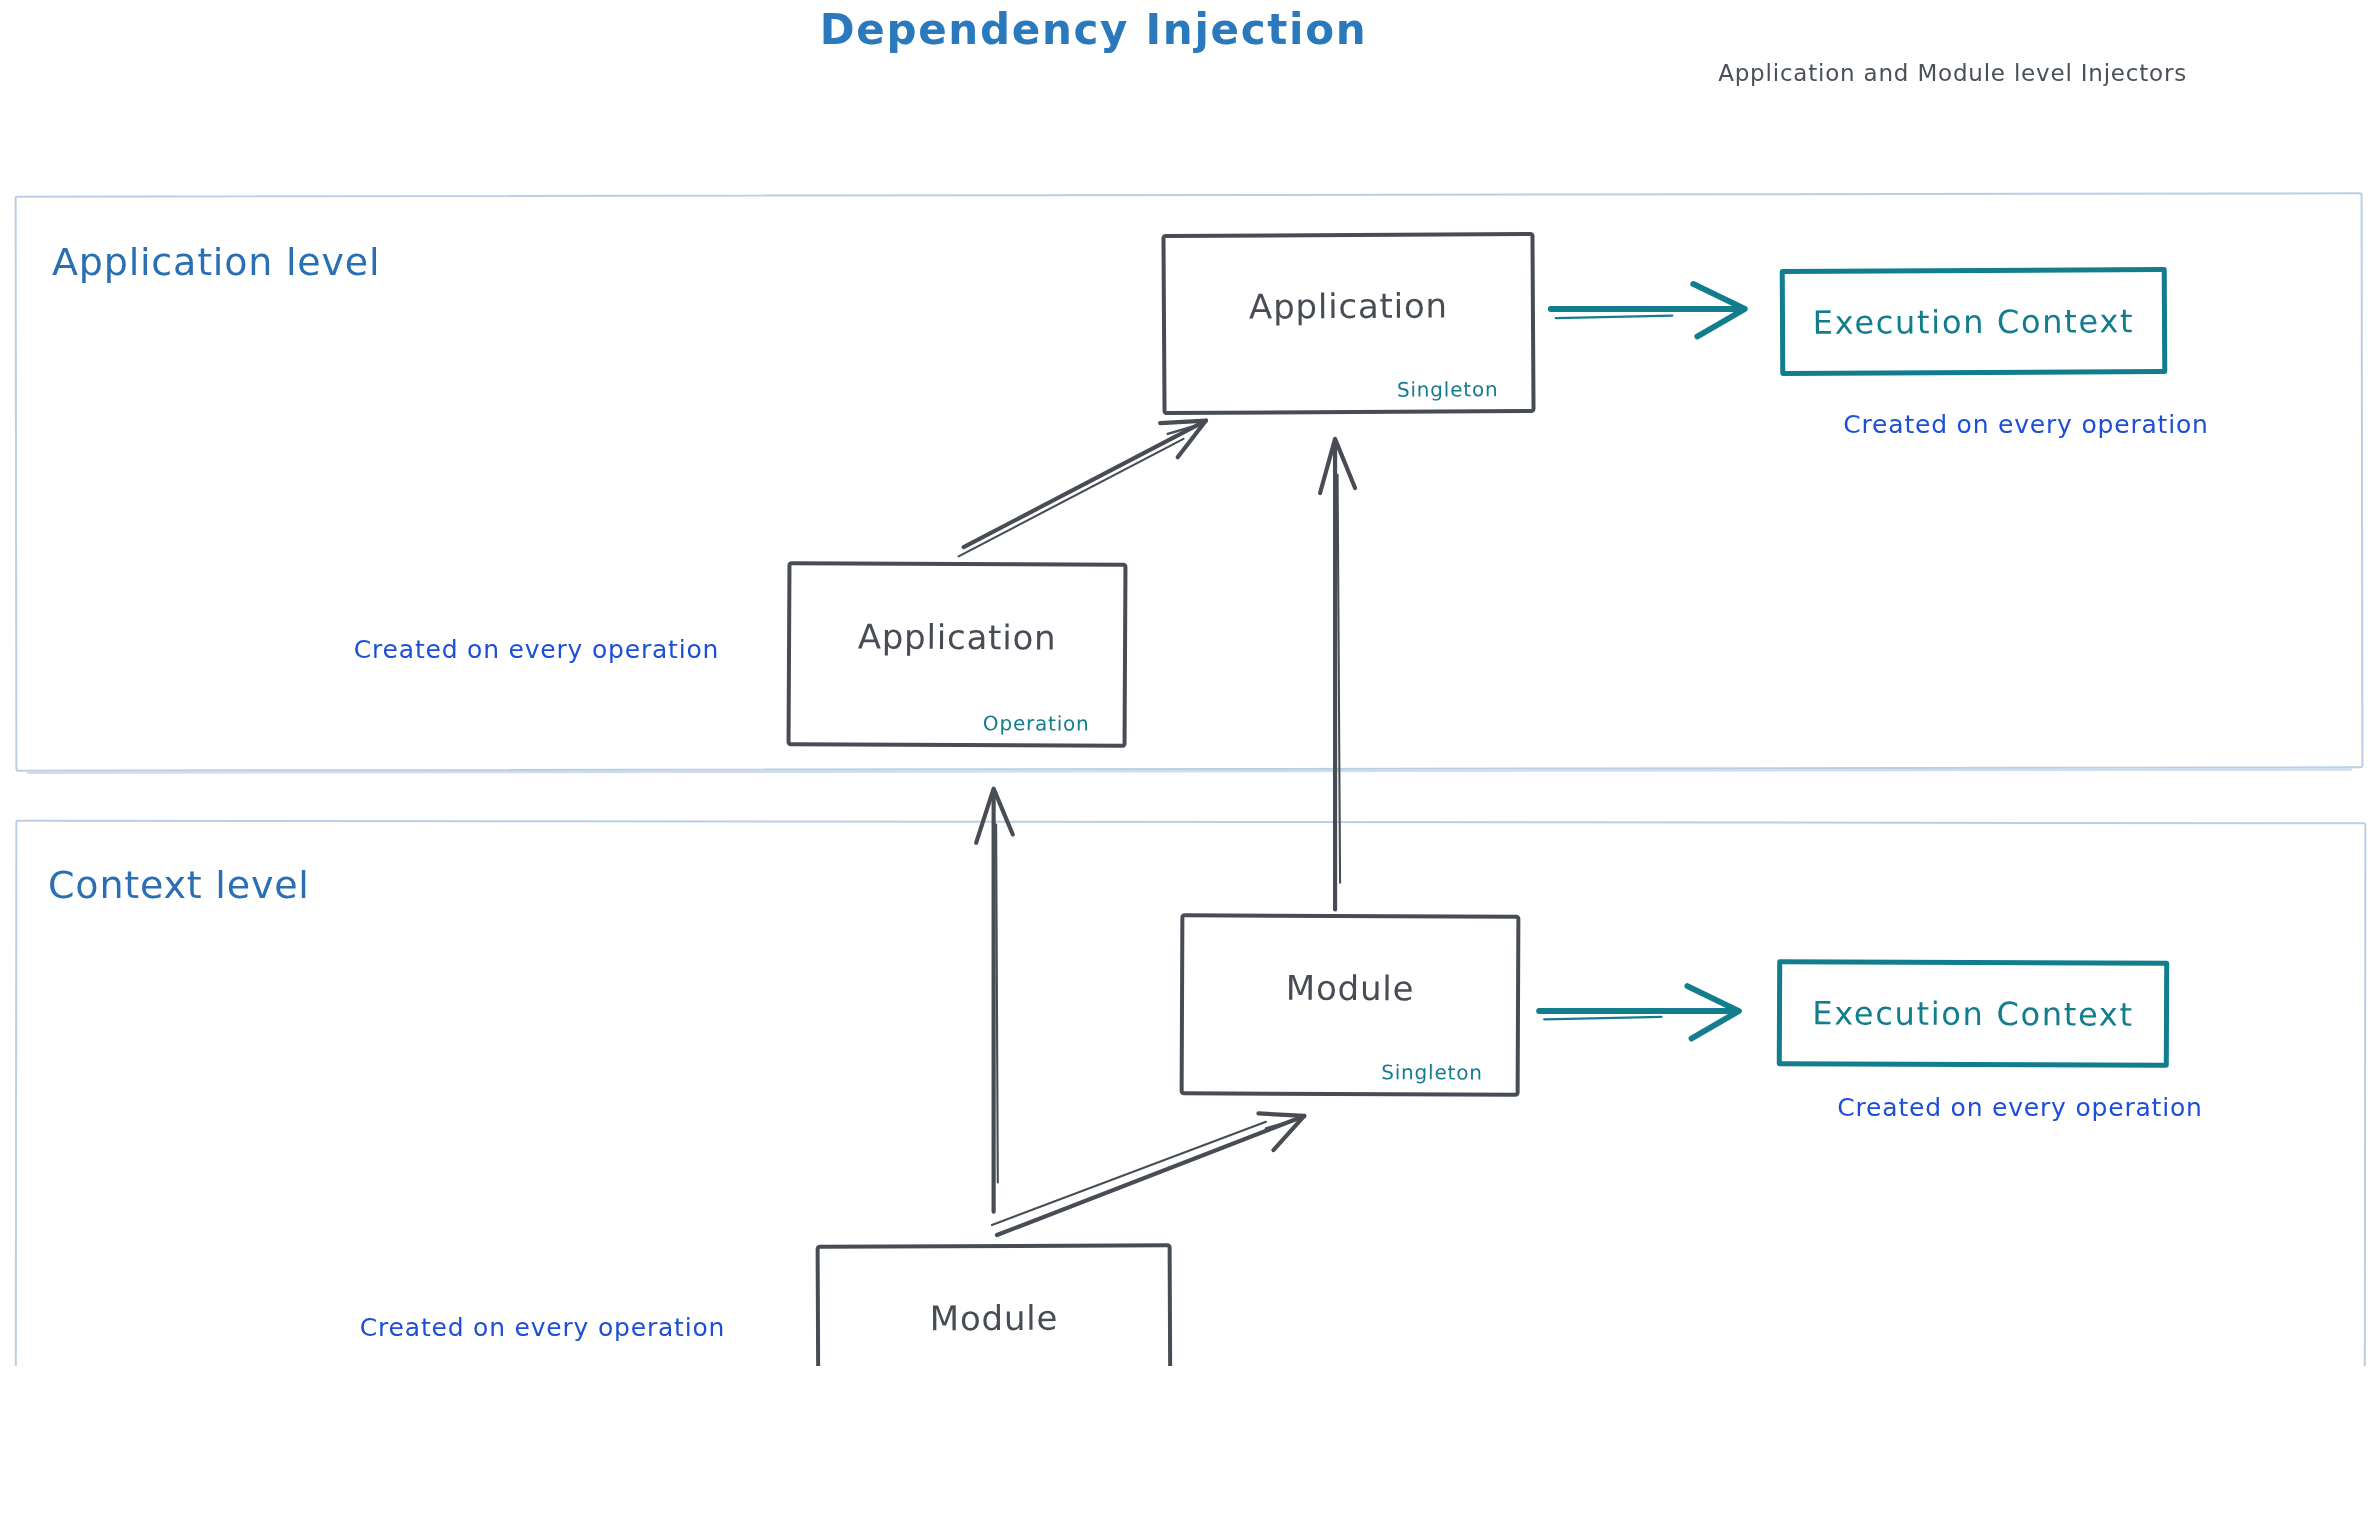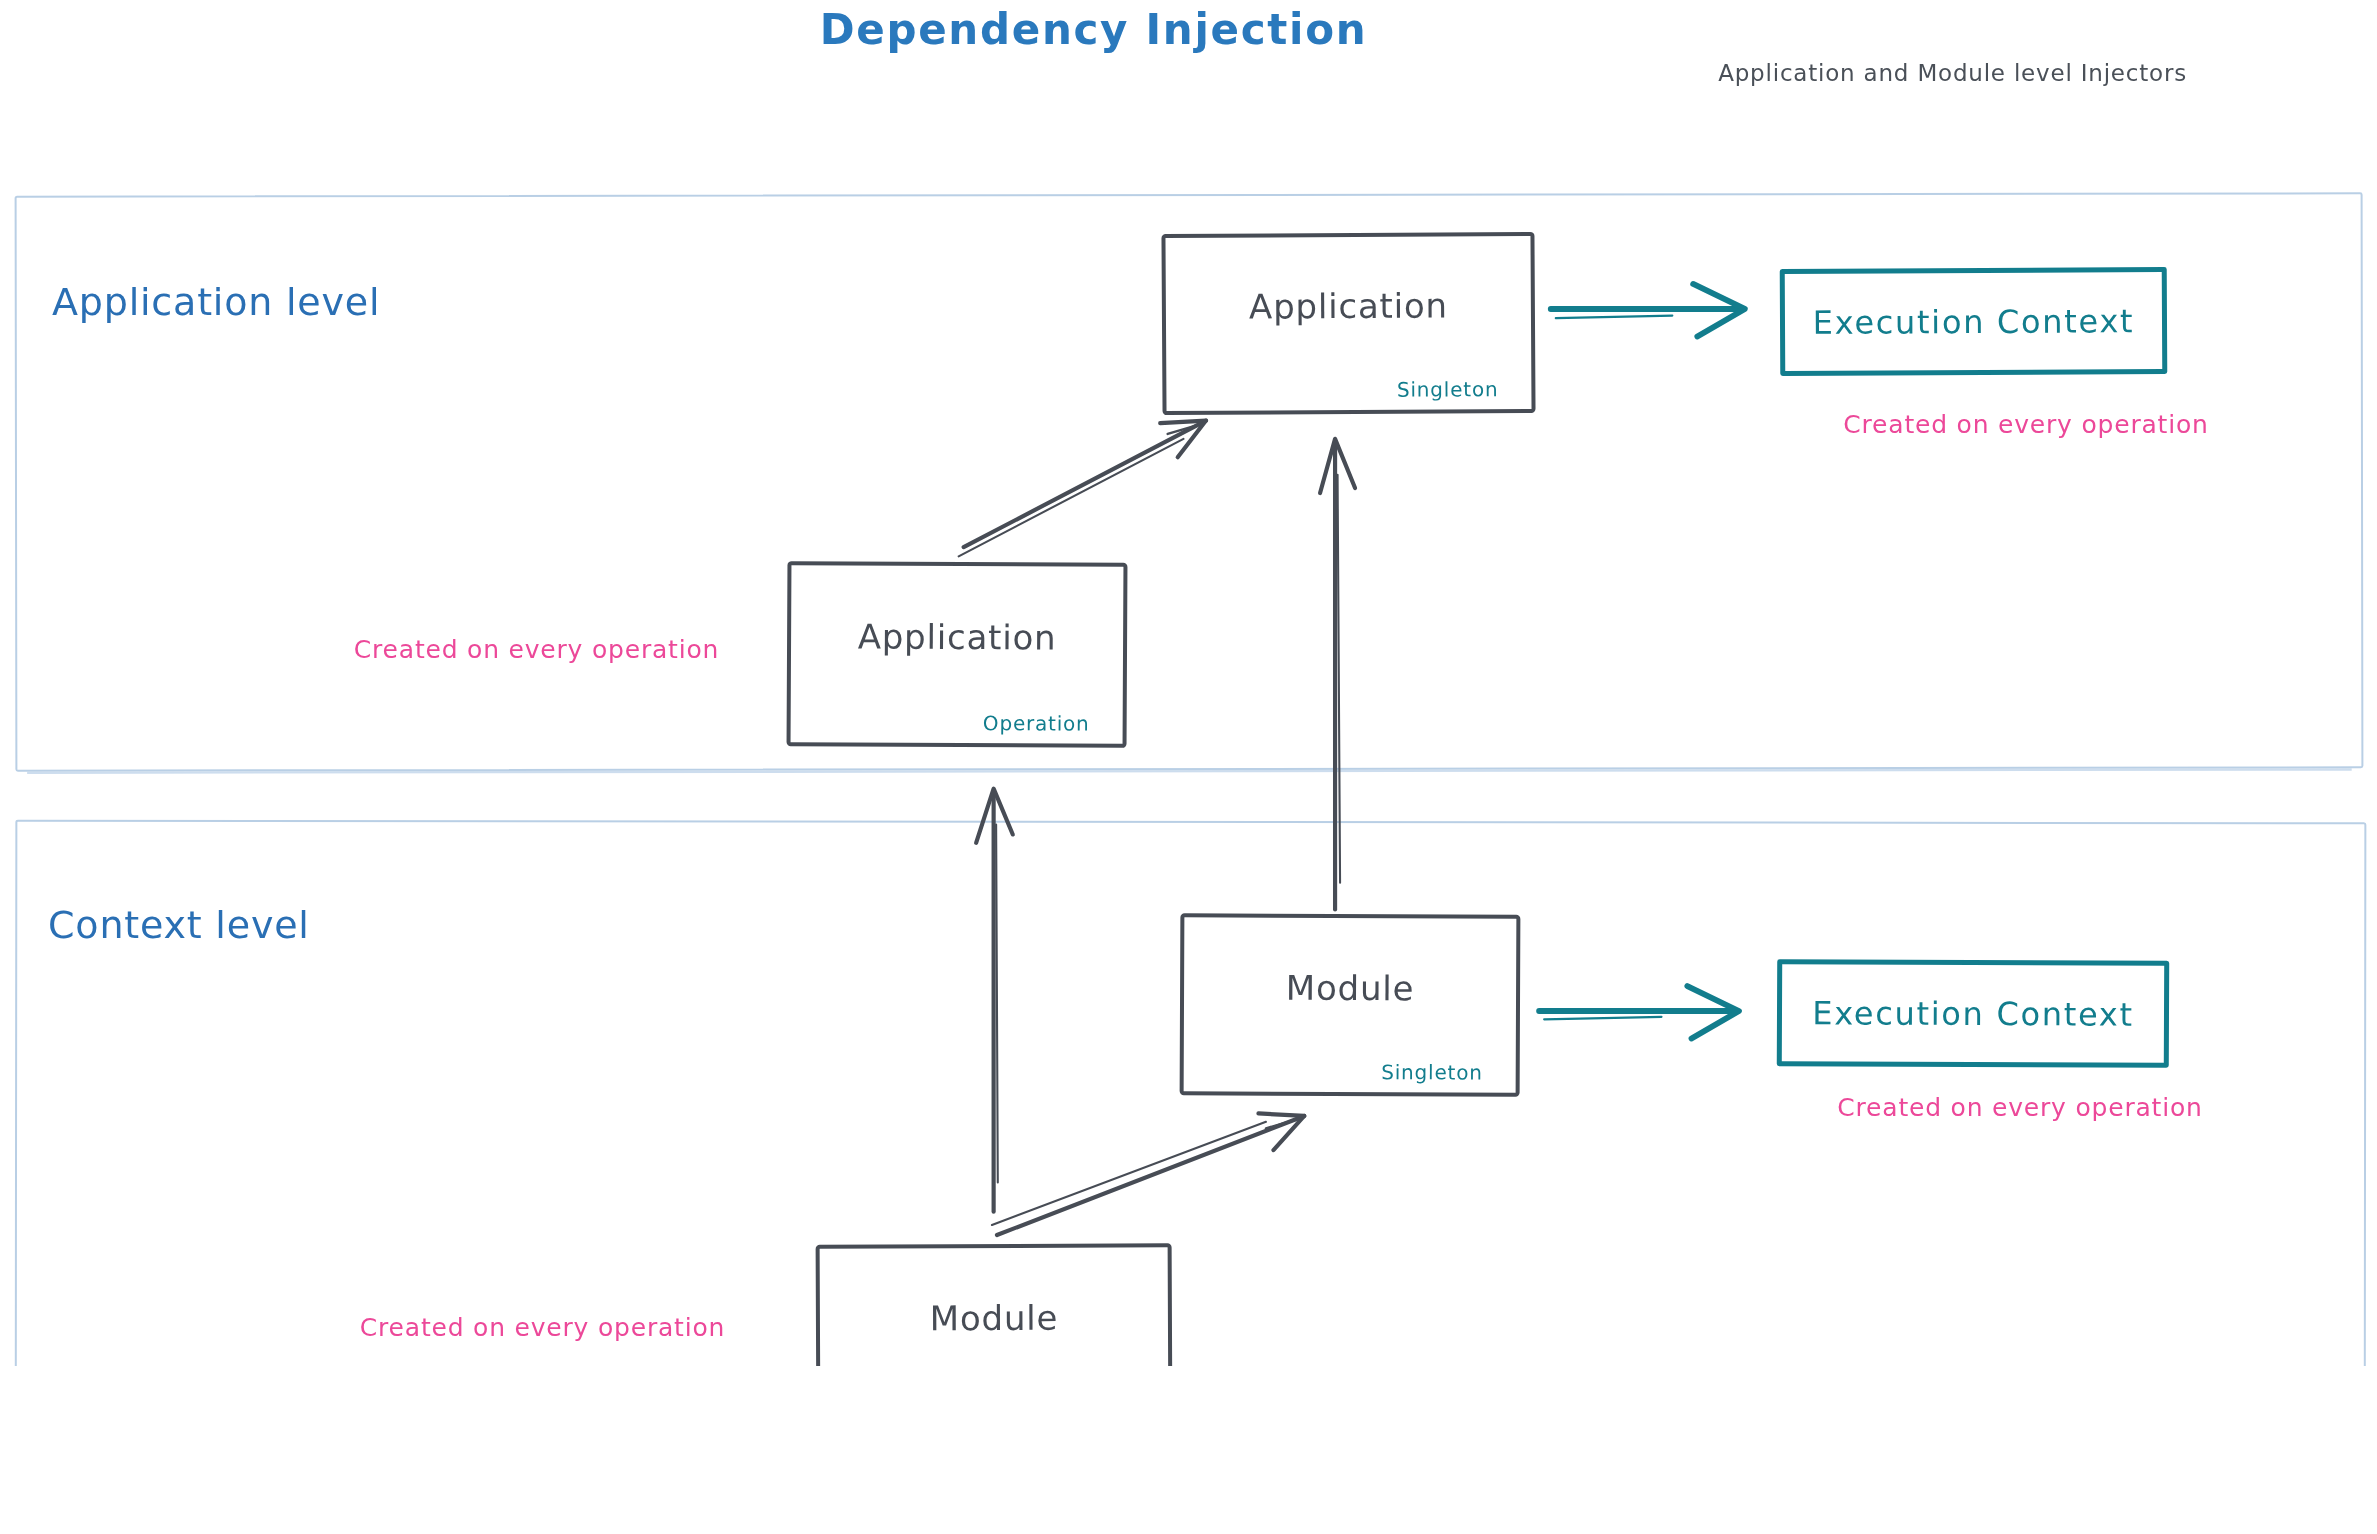--- a/index.html
+++ b/index.html
@@ -15,21 +15,21 @@
     position:absolute;left:0;top:60px;width:2187px;text-align:right;
     font-size:23px;color:#4a5058;letter-spacing:0.8px;
   }
   .frame{
     position:absolute;border:2.5px solid #b9cfe5;border-radius:2.5px;background:transparent;
     box-shadow:0 14px 0 -11.7px #cdddee;
   }
   .frame-app{left:15px;top:194px;width:2344px;height:572px;transform:rotate(-0.08deg);}
   .frame-module{left:15px;top:821px;width:2347px;height:702px;transform:rotate(0.06deg);}
   .frame-label{
-    position:absolute;font-size:38px;color:#2a6fb4;letter-spacing:0.8px;white-space:nowrap;margin-top:40px;
+    position:absolute;font-size:38px;color:#2a6fb4;letter-spacing:0.8px;white-space:nowrap;
   }
   .frame-label-app{left:52px;top:240px;}
   .frame-label-module{left:48px;top:863px;}
   .node{
     position:absolute;border:4.2px solid #474c55;border-radius:4.2px;background:#ffffff;
   }
   .node-title{
     position:absolute;left:0;top:40%;transform:translateY(-50%);width:100%;
     text-align:center;font-size:34px;color:#474c55;letter-spacing:0.8px;
   }
@@ -41,21 +41,21 @@
   .box-module-singleton{left:1180px;top:914px;width:332px;height:174px;transform:rotate(0.25deg);}
   .box-module-operation{left:816px;top:1244px;width:348px;height:174px;transform:rotate(-0.25deg);}
   .exec{
     position:absolute;border:5px solid #127d8d;border-radius:2.5px;background:#ffffff;
     display:flex;align-items:center;justify-content:center;
   }
   .exec-label{font-size:32px;color:#127d8d;letter-spacing:1.7px;white-space:nowrap;}
   .exec-top{left:1780px;top:268px;width:377px;height:97px;transform:rotate(-0.3deg);}
   .exec-bottom{left:1777px;top:960px;width:382px;height:97px;transform:rotate(0.25deg);}
   .caption{
-    position:absolute;font-size:25px;color:#ec4899;letter-spacing:0.8px;white-space:nowrap;
+    position:absolute;font-size:25px;color:#1d4ed8;letter-spacing:0.8px;white-space:nowrap;
   }
   .caption-exec-top{left:1793px;top:410px;width:466px;text-align:center;}
   .caption-exec-bottom{left:1787px;top:1093px;width:466px;text-align:center;}
   .caption-app-operation{left:296px;top:635px;width:481px;text-align:center;}
   .caption-module-operation{left:302px;top:1313px;width:481px;text-align:center;}
   svg.arrows{position:absolute;left:0;top:0;pointer-events:none;}
   .ink{stroke:#474c55;fill:none;stroke-linecap:round;stroke-linejoin:round;}
   .teal{stroke:#127d8d;fill:none;stroke-linecap:round;stroke-linejoin:round;}
 </style>
 </head>

